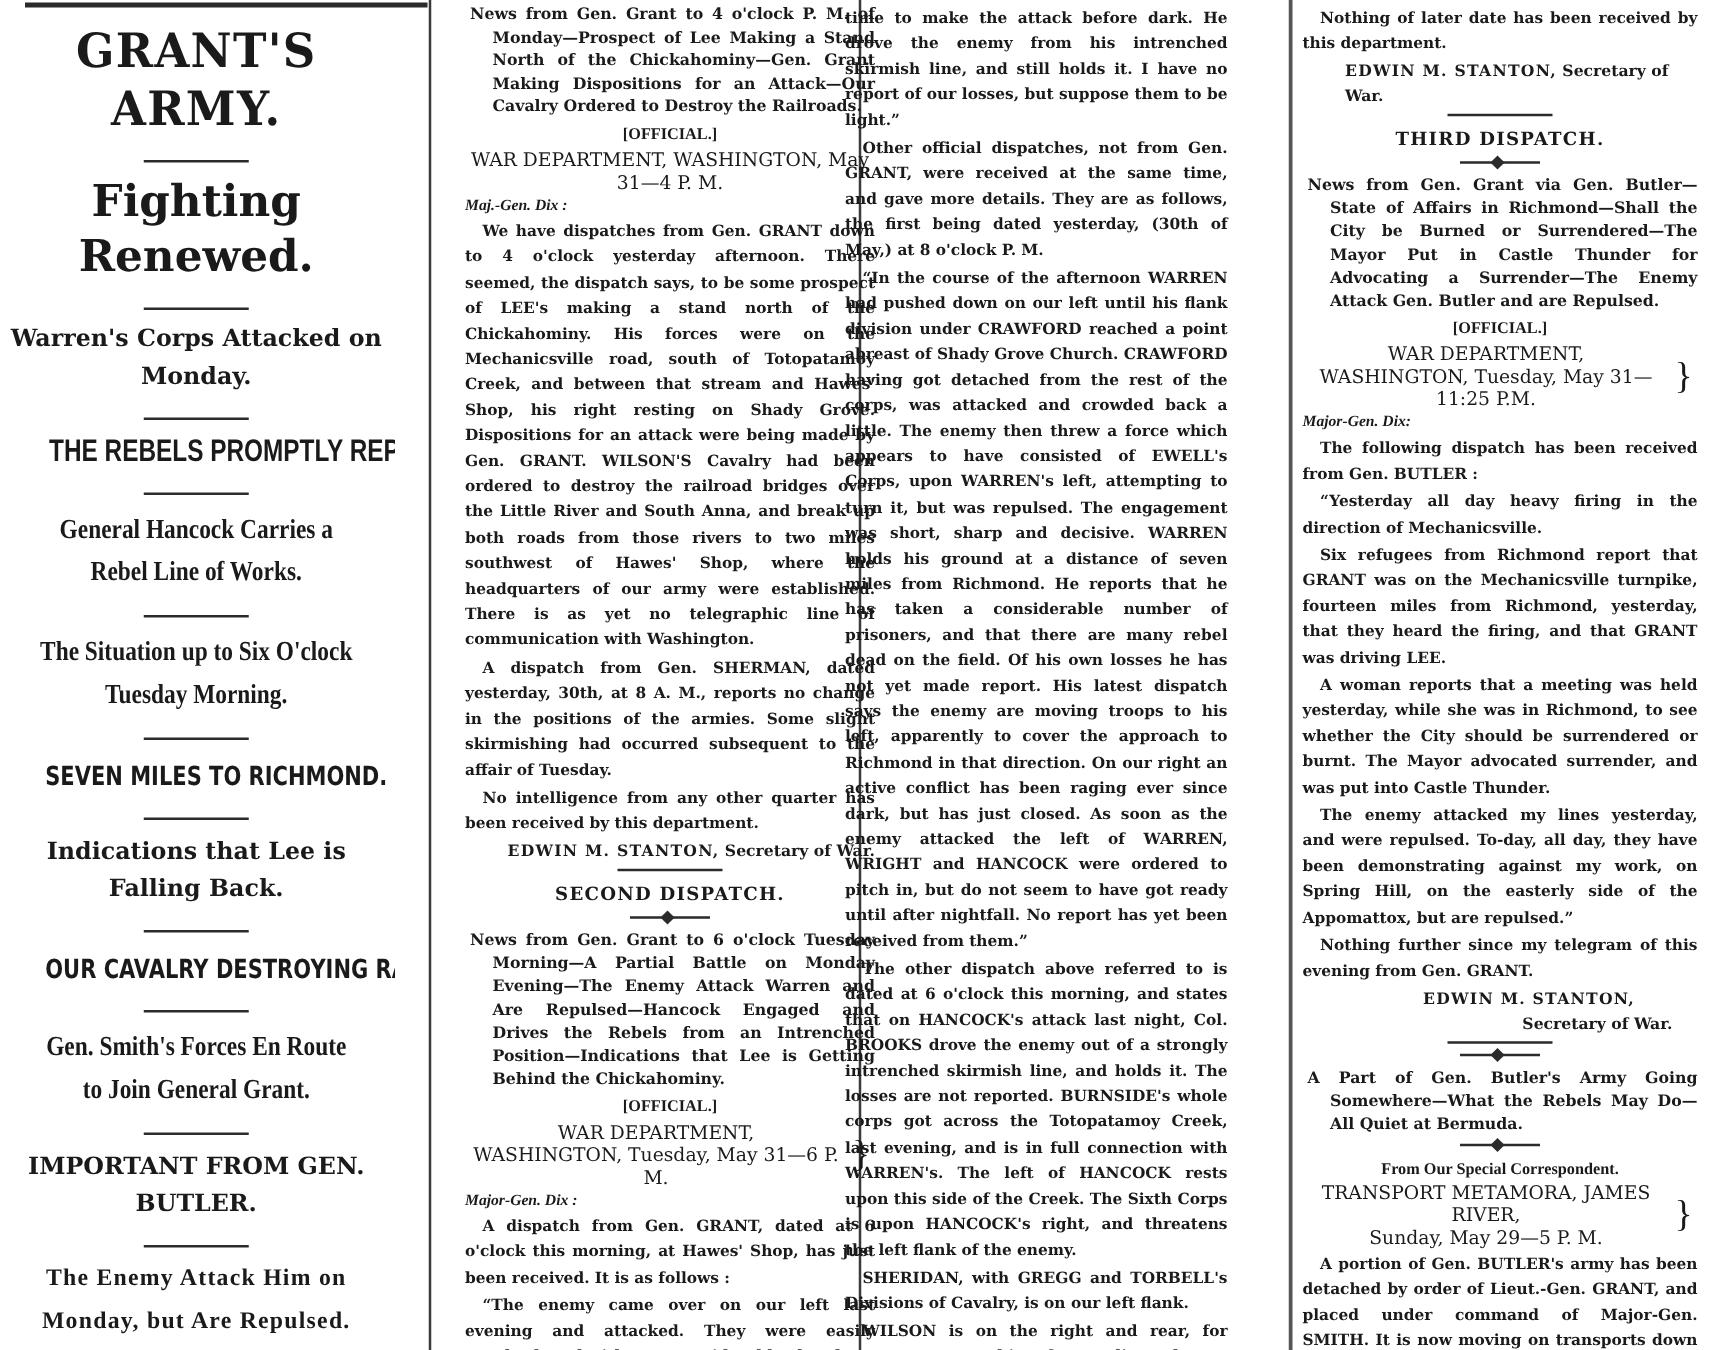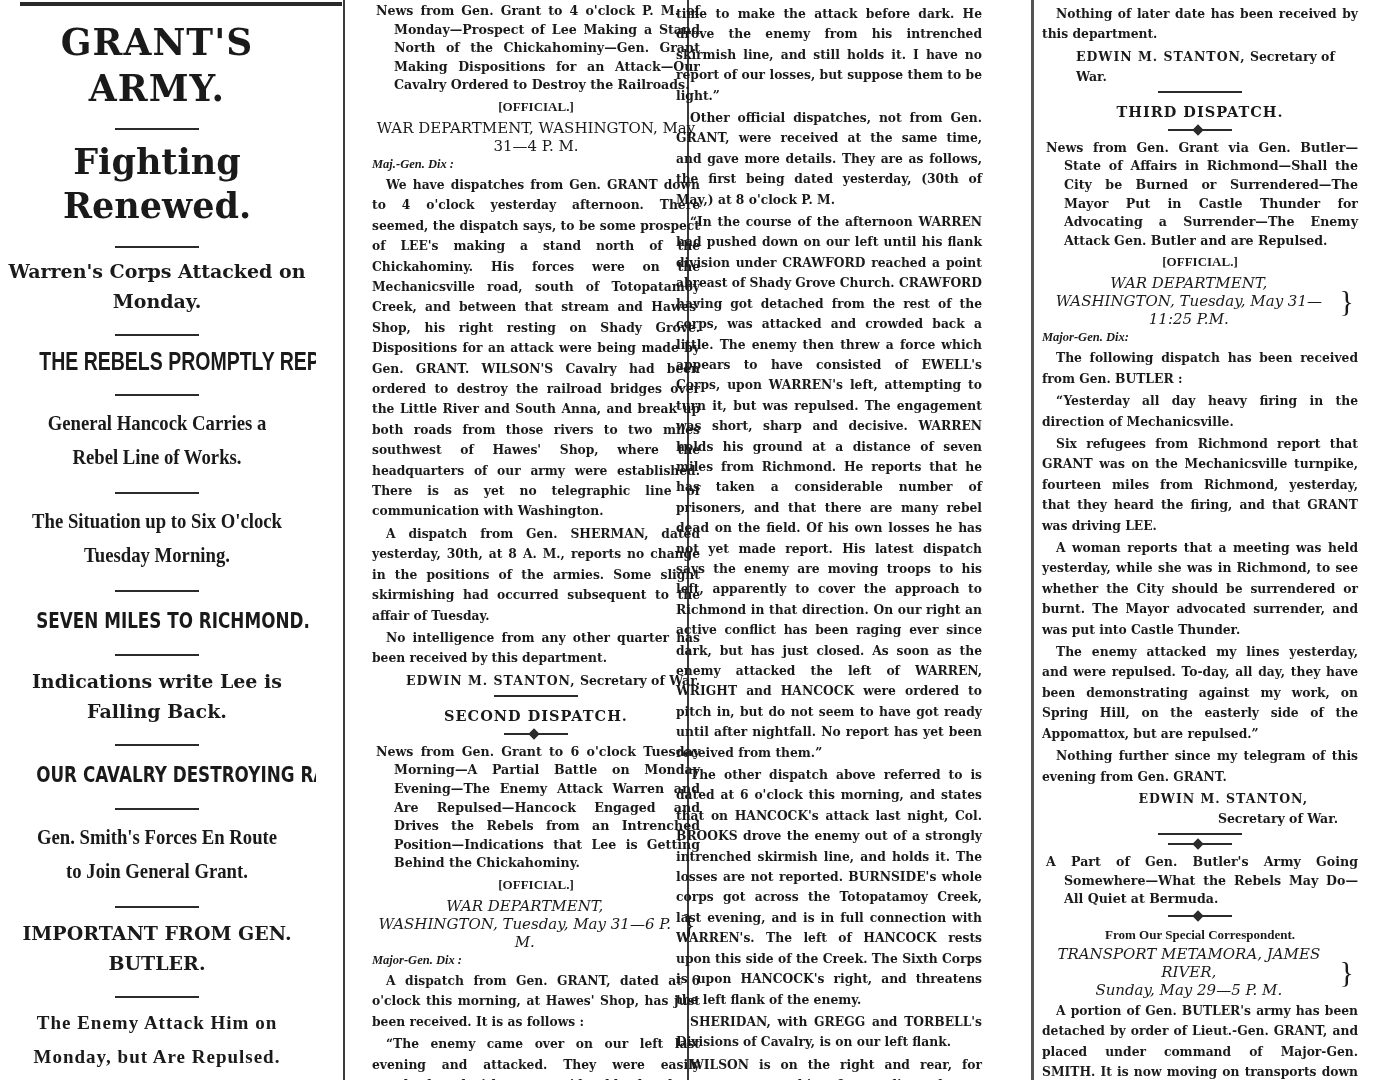--- a/index.html
+++ b/index.html
@@ -98,21 +98,21 @@
     margin: 2px 0 0; padding-left: 34px; font-weight: 600;
   }
   .signature b { letter-spacing: 1px; }
   .sig-right { text-align: right; padding-right: 50px; }
   .section-head {
     text-align: center; font-family: "DejaVu Serif", serif; font-weight: 900;
     font-size: 14.5px; letter-spacing: 1px; line-height: 22px; margin: 2px 0 0;
   }
   .correspondent { text-align: center; font-size: 13px; font-weight: 700; line-height: 20px; margin: 8px 0 0; }
   .brace-wrap { display: flex; align-items: center; justify-content: flex-end; padding-right: 4px; }
-  .brace-wrap .lines { text-align: right; font-style: italic; }
+  .brace-wrap .lines { text-align: right; }
   .brace { font-size: 30px; line-height: 30px; margin-left: 4px; font-weight: 300; }
 </style>
 </head>
 <body>
 
 <div class="page">
 
   <div class="toprule"></div>
   <div class="rule r1"></div>
   <div class="rule r2"></div>
@@ -126,21 +126,21 @@
     <div class="h-sub">Warren's Corps Attacked on Monday.</div>
     <div class="dash"></div>
     <div class="h-cond">THE REBELS PROMPTLY REPULSED</div>
     <div class="dash"></div>
     <div class="h-cond2">General Hancock Carries a Rebel Line of Works.</div>
     <div class="dash"></div>
     <div class="h-cond2">The Situation up to Six O'clock Tuesday Morning.</div>
     <div class="dash"></div>
     <div class="h-tall">SEVEN MILES TO RICHMOND.</div>
     <div class="dash"></div>
-    <div class="h-wide">Indications write Lee is Falling Back.</div>
+    <div class="h-wide">Indications that Lee is Falling Back.</div>
     <div class="dash"></div>
     <div class="h-tall">OUR CAVALRY DESTROYING RAILROADS.</div>
     <div class="dash"></div>
     <div class="h-cond2">Gen. Smith's Forces En Route to Join General Grant.</div>
     <div class="dash"></div>
     <div class="h-wide">IMPORTANT FROM GEN. BUTLER.</div>
     <div class="dash"></div>
     <div class="h-plain">The Enemy Attack Him on Monday, but Are Repulsed.</div>
 
   </div>

